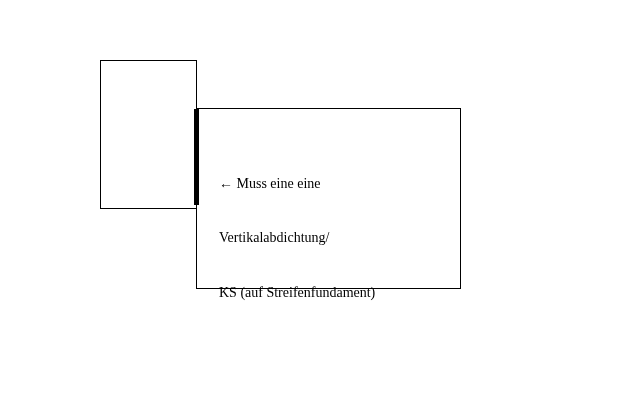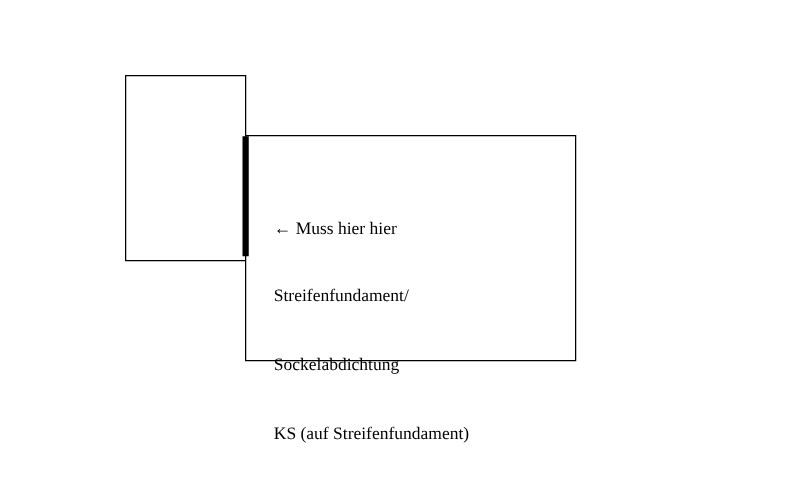--- a/index.html
+++ b/index.html
@@ -9,19 +9,18 @@
   .bar { position:absolute; left:194px; top:109px; width:5px; height:96px; background:#000; }
   .text { position:absolute; left:219px; top:138px; font-family:"Liberation Serif", serif; font-size:14px; line-height:18.3px; color:#000; white-space:pre; }
 </style>
 </head>
 <body>
 
 <div class="box-small"></div>
 <div class="box-large"></div>
 <div class="bar"></div>
 <div class="text">
-  <div><span>←</span> <span>Muss hier hier</span></div>
-  <div>Streifenfundament/</div>
-  <div>Sockelabdichtung</div>
+  <div><span>←</span> <span>Muss eine eine</span></div>
+  <div>Vertikalabdichtung/</div>
   <div>KS (auf Streifenfundament)</div>
   
   
 </div>
 
 </body></html>

